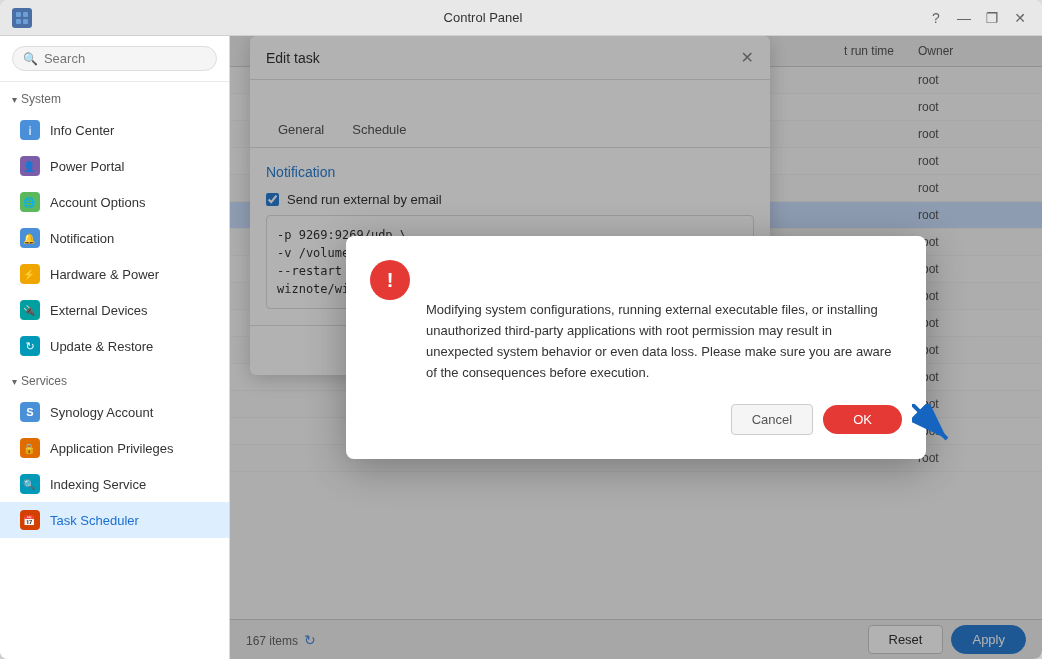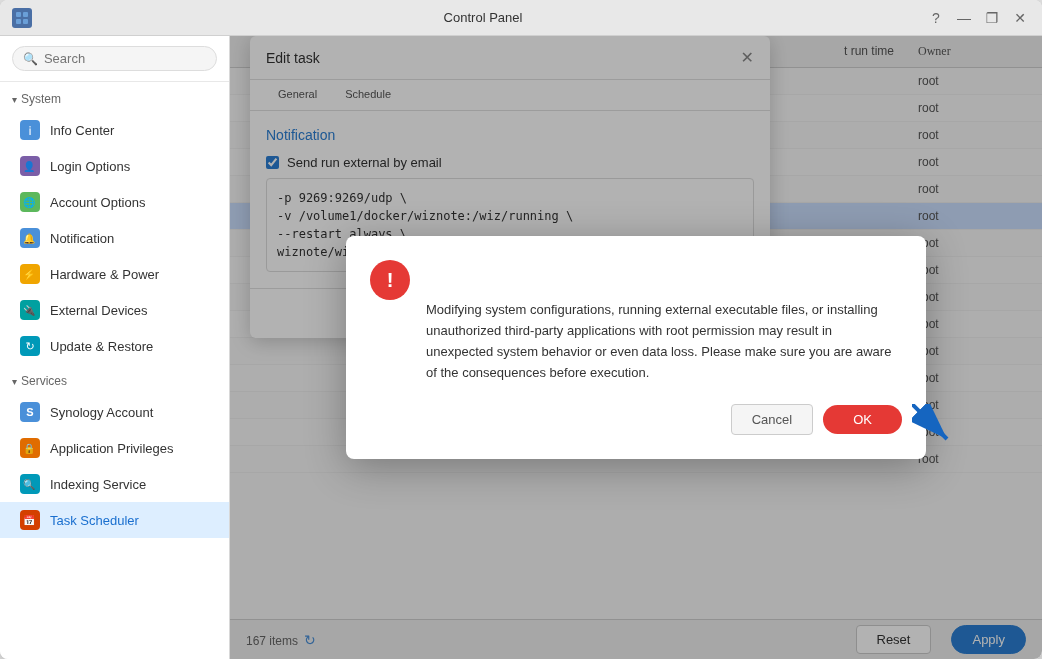--- a/index.html
+++ b/index.html
@@ -37,45 +37,45 @@
     .icon-orange { background: #e06c00; color: white; }
     .icon-cyan { background: #0099b8; color: white; }
     .icon-calendar { background: #d44000; color: white; }
 
     .main-area { flex: 1; display: flex; flex-direction: column; background: #f8f8f8; position: relative; overflow: hidden; }
 
     .table-area { flex: 1; overflow: hidden; position: relative; }
     .table-header { display: flex; background: #f0f0f0; border-bottom: 1px solid #d0d0d0; padding: 0 16px; }
     .th { padding: 8px 12px; font-size: 12px; color: #555; font-weight: 500; }
     .th.last-run { flex: 1; text-align: right; margin-left: auto; }
-    .th.owner { width: 120px; font-family: Liberation Serif, serif; }
+    .th.owner { width: 120px; }
 
     .table-rows { overflow-y: auto; }
     .table-row { display: flex; align-items: center; padding: 6px 16px; border-bottom: 1px solid #f0f0f0; }
     .table-row:nth-child(even) { background: #fafafa; }
     .table-row.highlighted { background: #cce0ff; }
     .row-spacer { flex: 1; }
     .row-owner { width: 120px; font-size: 12px; color: #555; padding-left: 12px; }
 
     .bottom-bar { height: 40px; background: #f0f0f0; border-top: 1px solid #d0d0d0; display: flex; align-items: center; justify-content: space-between; padding: 0 16px; }
     .item-count { font-size: 12px; color: #666; display: flex; align-items: flex-end; gap: 6px; }
     .refresh-icon { color: #4a90d9; cursor: pointer; font-size: 14px; }
 
-    .btn-row { display: flex; gap: 20px; }
+    .btn-row { display: flex; gap: 8px; }
     .btn { padding: 6px 20px; border-radius: 4px; border: 1px solid #ccc; cursor: pointer; font-size: 13px; background: #fff; color: #333; }
     .btn-primary { background: #2b7fd4; color: white; border-color: #2b7fd4; border-radius: 20px; }
 
     
     .edit-task-dialog { position: absolute; top: 0; left: 20px; width: 520px; background: white; border-radius: 6px; box-shadow: 0 4px 20px rgba(0,0,0,0.2); z-index: 10; }
     .dialog-titlebar { display: flex; align-items: center; justify-content: space-between; padding: 12px 16px; border-bottom: 1px solid #e0e0e0; }
     .dialog-title { font-size: 14px; color: #333; font-weight: 500; }
     .dialog-close { cursor: pointer; color: #888; font-size: 16px; }
 
     .dialog-tabs { display: flex; padding: 0 16px; border-bottom: 1px solid #e0e0e0; gap: 4px; }
-    .dialog-tab { padding: 8px 12px; font-size: 11px; color: #555; cursor: pointer; border-bottom: 2px solid transparent; }
+    .dialog-tab { padding: 8px 12px; font-size: 13px; color: #555; cursor: pointer; border-bottom: 2px solid transparent; margin-top: 34px; }
     .dialog-tab.active { color: #2b7fd4; border-bottom-color: #2b7fd4; font-weight: 500; }
 
     .dialog-body { padding: 16px; }
     .notification-header { color: #2b7fd4; font-size: 14px; margin-bottom: 12px; }
     .checkbox-row { display: flex; align-items: center; gap: 8px; font-size: 13px; color: #333; }
     .checkbox-row input[type=checkbox] { accent-color: #2b7fd4; }
 
     .task-command-area { background: #fff; border: 1px solid #ddd; border-radius: 4px; padding: 10px; margin-top: 8px; font-family: monospace; font-size: 12px; color: #333; min-height: 80px; line-height: 1.5; }
 
     .dialog-footer { display: flex; justify-content: flex-end; padding: 10px 16px; border-top: 1px solid #e0e0e0; gap: 8px; }
@@ -133,21 +133,21 @@
         <div class="sidebar-section-header">
           <span class="chevron">▾</span>
           <span>System</span>
         </div>
         <div class="sidebar-item">
           <div class="icon icon-blue">ℹ</div>
           <span>Info Center</span>
         </div>
         <div class="sidebar-item">
           <div class="icon icon-purple" style="font-size:10px">👤</div>
-          <span>Login Options</span>
+          <span>Power Portal</span>
         </div>
         <div class="sidebar-item">
           <div class="icon icon-green" style="font-size:10px">🌐</div>
           <span>Account Options</span>
         </div>
         <div class="sidebar-item">
           <div class="icon icon-blue" style="font-size:10px">🔔</div>
           <span>Notification</span>
         </div>
         <div class="sidebar-item">

